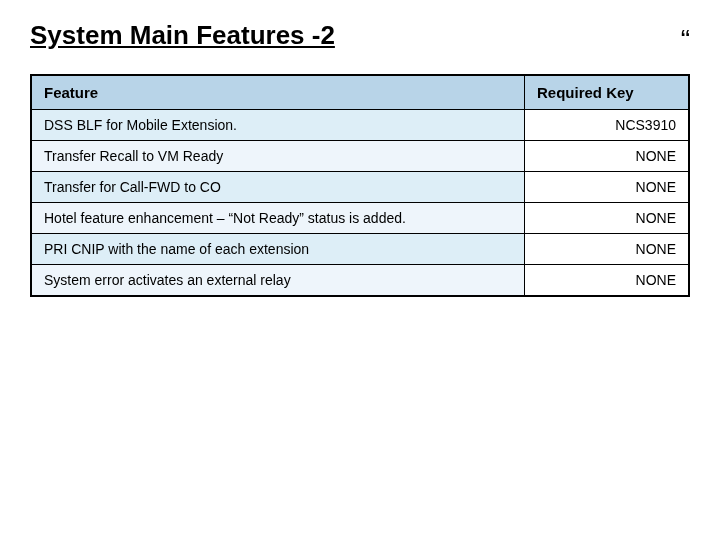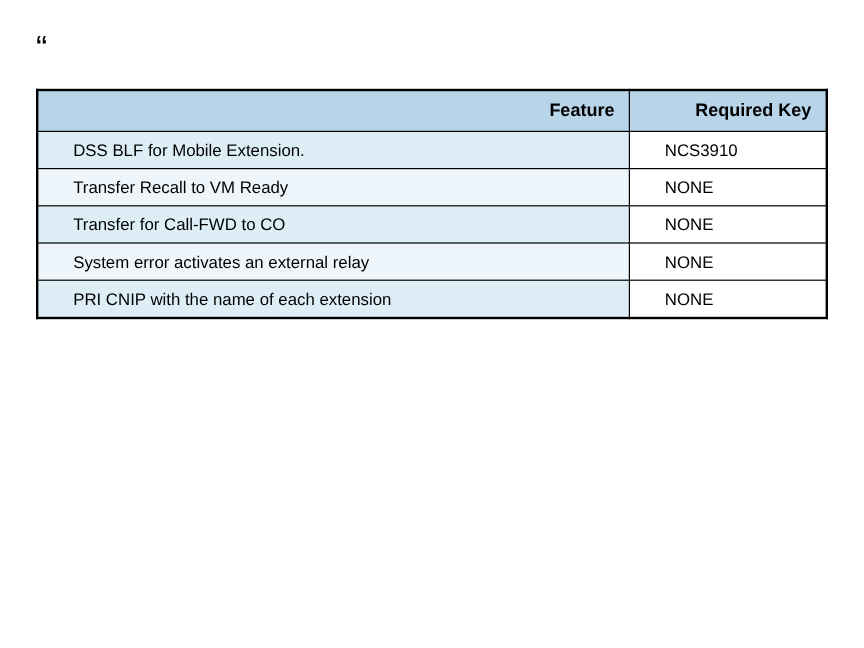--- a/index.html
+++ b/index.html
@@ -47,56 +47,57 @@
       background-color: #b8d4e8;
       border: 1px solid #000000;
       padding: 8px 12px;
       text-align: left;
       font-size: 15px;
       font-weight: bold;
     }
 
     thead tr th.col-feature {
       width: 75%;
-      text-align: right;
+      text-align: left;
     }
 
     thead tr th.col-key {
       width: 25%;
-      text-align: right;
+      text-align: left;
     }
 
     tbody tr td {
       border: 1px solid #000000;
-      padding: 7px 29px;
+      padding: 7px 12px;
       font-size: 14px;
       color: #000000;
     }
 
     tbody tr td.col-feature {
       background-color: #ddeef7;
     }
 
     tbody tr td.col-key {
       background-color: #ffffff;
-      text-align: left;
+      text-align: right;
     }
 
     tbody tr:nth-child(odd) td.col-feature {
       background-color: #ddeef7;
     }
 
     tbody tr:nth-child(even) td.col-feature {
       background-color: #eef5fb;
     }
   </style>
 </head>
 <body>
 
 <div class="page-header">
+  <h1 class="page-title">System Main Features -2</h1>
   <span class="quote-mark">“</span>
 </div>
 
 <table>
   <thead>
     <tr>
       <th class="col-feature">Feature</th>
       <th class="col-key">Required Key</th>
     </tr>
   </thead>
@@ -107,21 +108,25 @@
       </tr>
       <tr>
         <td class="col-feature">Transfer Recall to VM Ready</td>
         <td class="col-key">NONE</td>
       </tr>
       <tr>
         <td class="col-feature">Transfer for Call-FWD to CO</td>
         <td class="col-key">NONE</td>
       </tr>
       <tr>
-        <td class="col-feature">System error activates an external relay</td>
+        <td class="col-feature">Hotel feature enhancement – “Not Ready” status is added.</td>
         <td class="col-key">NONE</td>
       </tr>
       <tr>
         <td class="col-feature">PRI CNIP with the name of each extension</td>
         <td class="col-key">NONE</td>
       </tr>
+      <tr>
+        <td class="col-feature">System error activates an external relay</td>
+        <td class="col-key">NONE</td>
+      </tr>
     </tbody>
 </table>
 
 </body></html>

